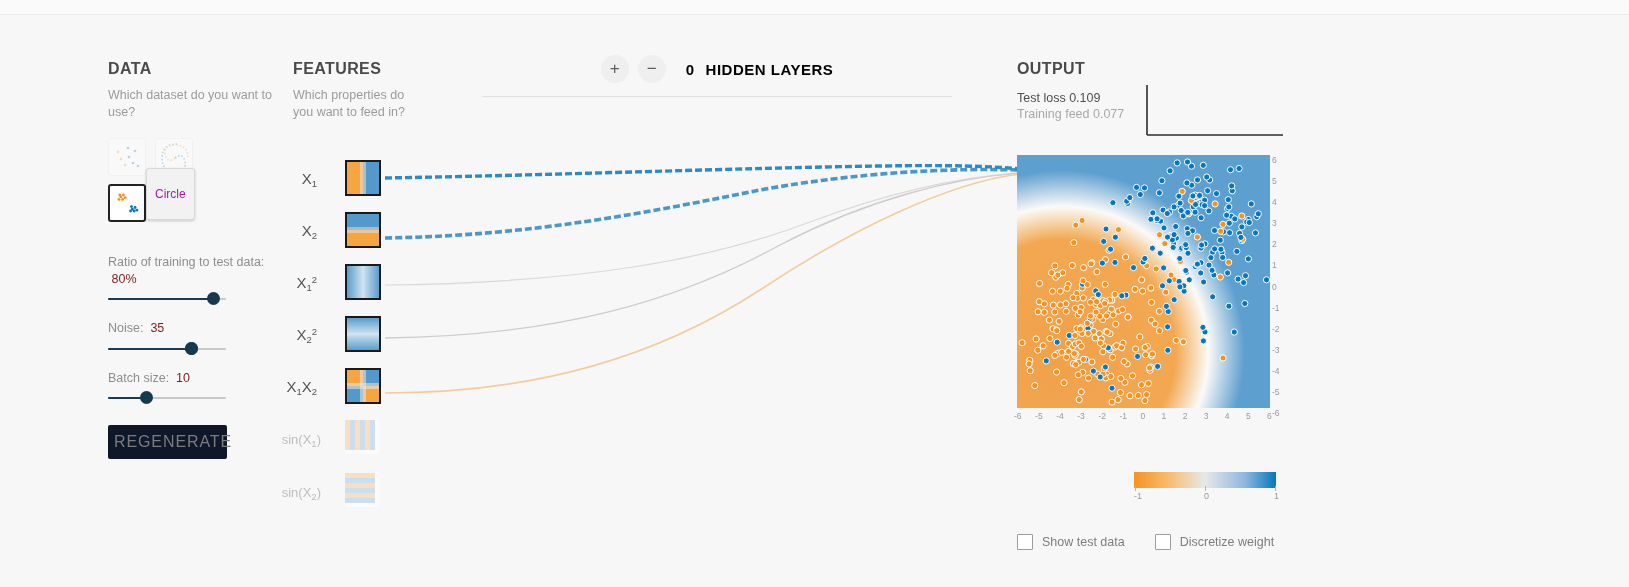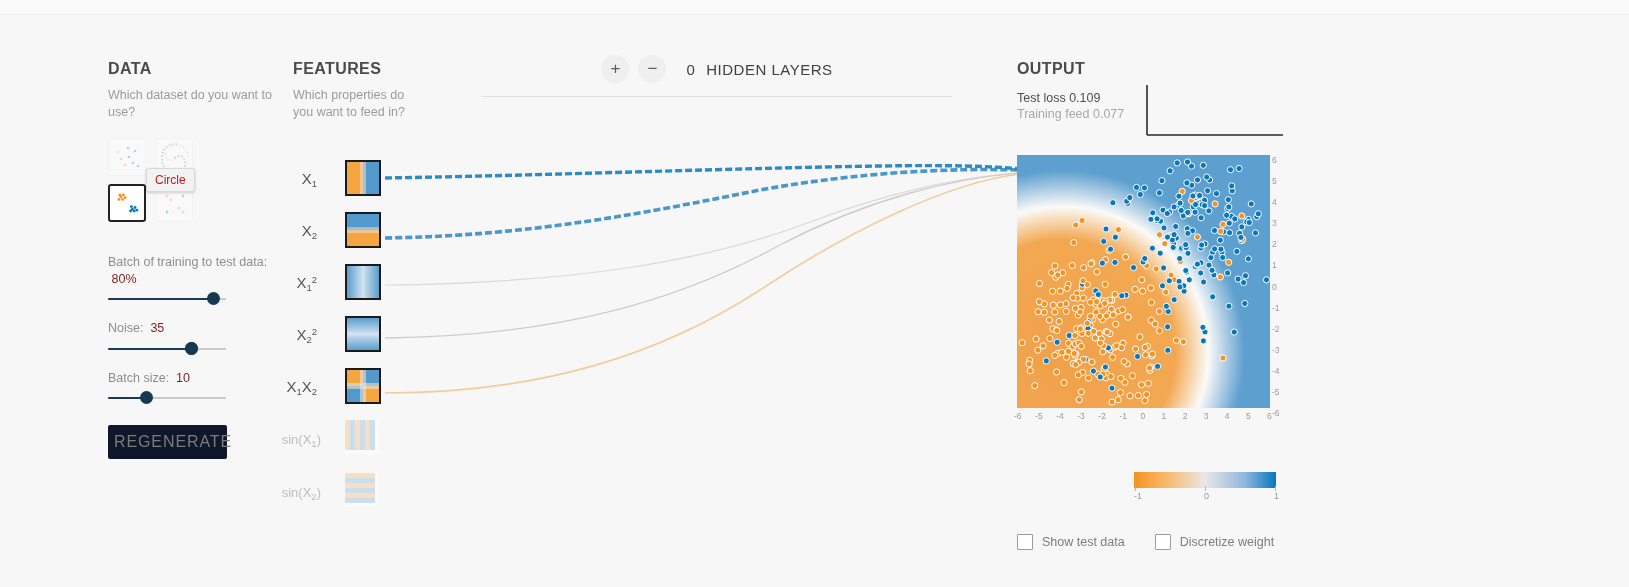--- a/index.html
+++ b/index.html
@@ -24,21 +24,21 @@
     position: absolute; width: 38px; height: 38px; border-radius: 3px;
     background: #fff; overflow: hidden; box-sizing: border-box;
     border: 1px solid #e3e3e3;
   }
   .thumb.sel { border: 2px solid #222; }
   .thumb.faded { opacity: .28; }
   .thumb svg { display: block; }
   .tooltip {
     position: absolute; left: 38px; top: 30px;
     background: #f2f2f2; border: 1px solid #d8d8d8; border-radius: 3px;
-    padding: 4px 8px; font-size: 12px; color: #b91c1c;
+    padding: 18px 8px; font-size: 12px; color: #a21caf;
     box-shadow: 0 1px 3px rgba(0,0,0,.18);
     white-space: nowrap;
   }
 
   .slider-block { margin-top: 20px; }
   .slider-label { font-size: 12.5px; color: #8d8d8d; line-height: 16.5px; }
   .slider-label b { font-weight: 400; color: #7f1d1d; }
   .track {
     position: relative; margin-top: 11px; width: 118px; height: 2px;
     background: #c9c9c9; border-radius: 2px;
@@ -80,21 +80,21 @@
   }
 
   
   .hl-head { position: absolute; left: 482px; top: 55px; width: 470px; }
   .hl-ctrls { display: flex; align-items: center; justify-content: center; gap: 9px; }
   .circ-btn {
     width: 28px; height: 28px; border-radius: 50%; background: #efefef;
     border: none; color: #5b5b5b; font-size: 17px; line-height: 28px;
     cursor: pointer; font-family: inherit; padding: 0;
   }
-  .hl-text { font-size: 15px; color: #404040; letter-spacing: .5px; margin-left: 11px; }
+  .hl-text { font-size: 15px; color: #000000; letter-spacing: .5px; margin-left: 11px; font-weight: bold; }
   .hl-text .num { margin-right: 11px; }
   .hl-rule { position: absolute; left: 0; top: 41px; width: 470px; height: 1px; background: #e0e0e0; }
 
   
   .links { position: absolute; left: 380px; top: 150px; }
 
   
   .out-col { position: absolute; left: 1017px; top: 60px; width: 290px; }
   .loss-line { font-size: 12.5px; color: #4f4f4f; margin-top: 13px; }
   .loss-line.grey { color: #a8a8a8; margin-top: 2px; }
@@ -177,21 +177,21 @@
             <circle cx="27" cy="27" r="1.4" fill="#f59322"></circle>
           <circle cx="15" cy="15" r="1.4" fill="#f59322"></circle>
             <circle cx="23" cy="23" r="1.4" fill="#f59322"></circle>
         </svg>
       </div>
       <div class="tooltip">Circle</div>
     </div>
 
     <div class="slider-block">
       <div class="slider-label">
-        <span>Batch of training to test data:</span>
+        <span>Ratio of training to test data:</span>
         &nbsp;<b>80%</b>
       </div>
       <div class="track">
         <div class="fill" style="width:89%"></div>
         <div class="knob" style="left:89%"></div>
       </div>
     </div>
 
     <div class="slider-block">
       <div class="slider-label">

